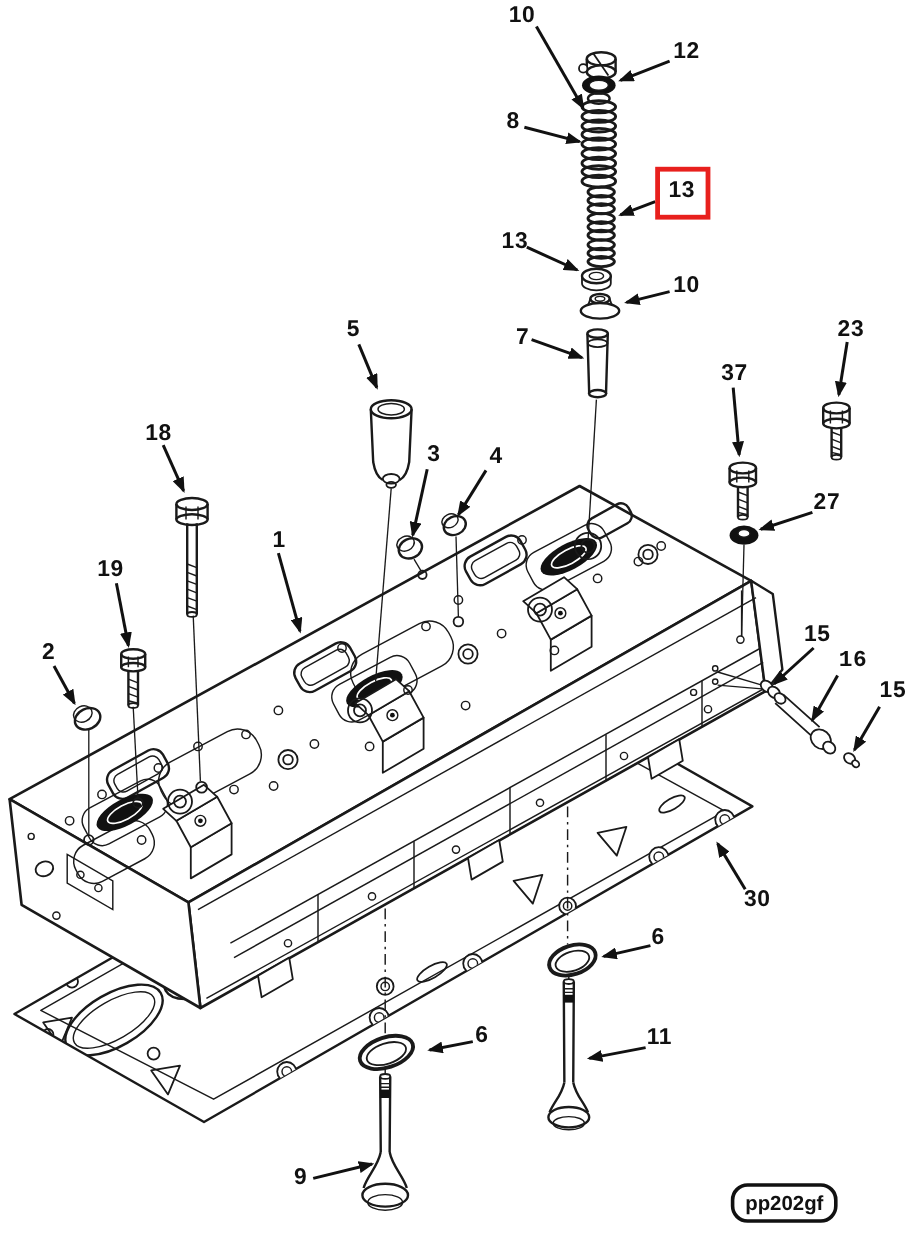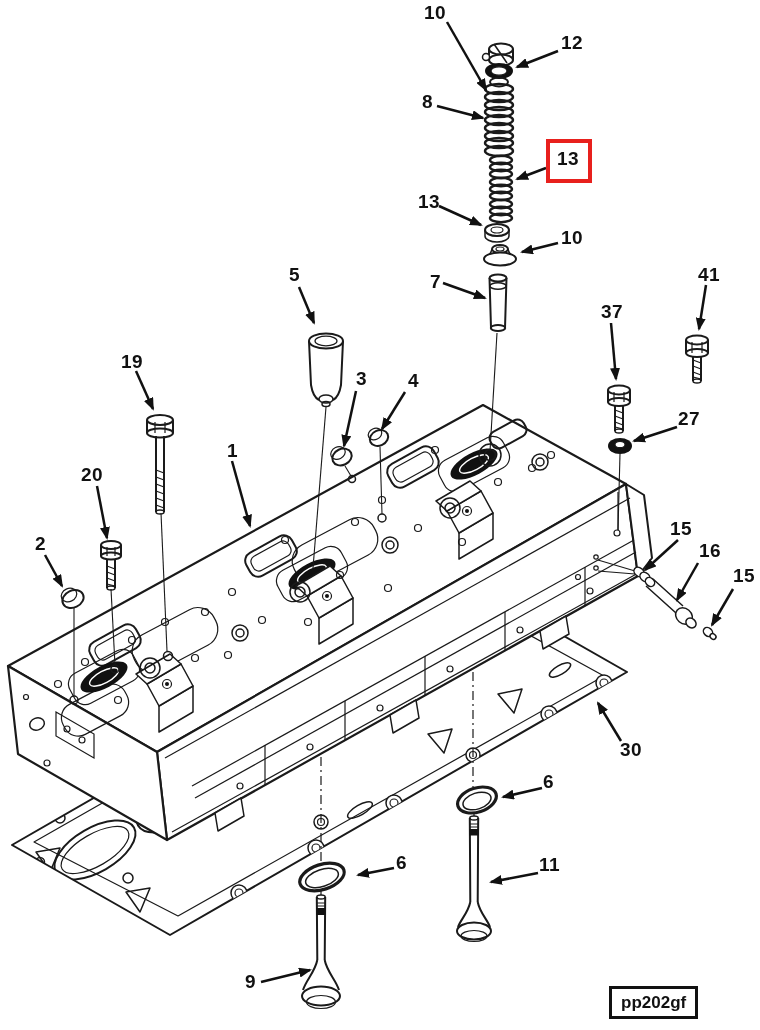--- a/index.html
+++ b/index.html
@@ -441,33 +441,33 @@
 <div class="hlbox" style="left: 546px; top: 139px; width: 46px; height: 44px; border-color: rgb(232, 32, 29);"></div>
 
 <div class="co" style="left:424px;top:3px;">10</div>
 <div class="co" style="left:561px;top:33px;">12</div>
 <div class="co" style="left:422px;top:92px;">8</div>
 <div class="co" style="left:557px;top:149px;">13</div>
 <div class="co" style="left:418px;top:192px;">13</div>
 <div class="co" style="left:561px;top:228px;">10</div>
 <div class="co" style="left:430px;top:272px;">7</div>
 <div class="co" style="left:289px;top:265px;">5</div>
-<div class="co" style="left:698px;top:265px;">41</div>
+<div class="co" style="left:698px;top:265px;">23</div>
 <div class="co" style="left:601px;top:302px;">37</div>
 <div class="co" style="left:678px;top:409px;">27</div>
-<div class="co" style="left:121px;top:352px;">19</div>
-<div class="co" style="left:81px;top:465px;">20</div>
+<div class="co" style="left:121px;top:352px;">18</div>
+<div class="co" style="left:81px;top:465px;">19</div>
 <div class="co" style="left:227px;top:441px;">1</div>
 <div class="co" style="left:356px;top:369px;">3</div>
 <div class="co" style="left:408px;top:371px;">4</div>
 <div class="co" style="left:35px;top:534px;">2</div>
 <div class="co" style="left:670px;top:519px;">15</div>
-<div class="co" style="left:699px;top:541px;">16</div>
+<div class="co" style="left:699px;top:541px;font-family:Liberation Mono, monospace;">16</div>
 <div class="co" style="left:733px;top:566px;">15</div>
 <div class="co" style="left:620px;top:740px;">30</div>
 <div class="co" style="left:543px;top:772px;">6</div>
 <div class="co" style="left:396px;top:853px;">6</div>
 <div class="co" style="left:539px;top:855px;">11</div>
 <div class="co" style="left:245px;top:972px;">9</div>
 
-<div class="figcode" style="left:609px;top:986px;">pp202gf</div>
+<div class="figcode" style="left:609px;top:986px;border-radius:14px;">pp202gf</div>
 
 </div>
 
 </body></html>

